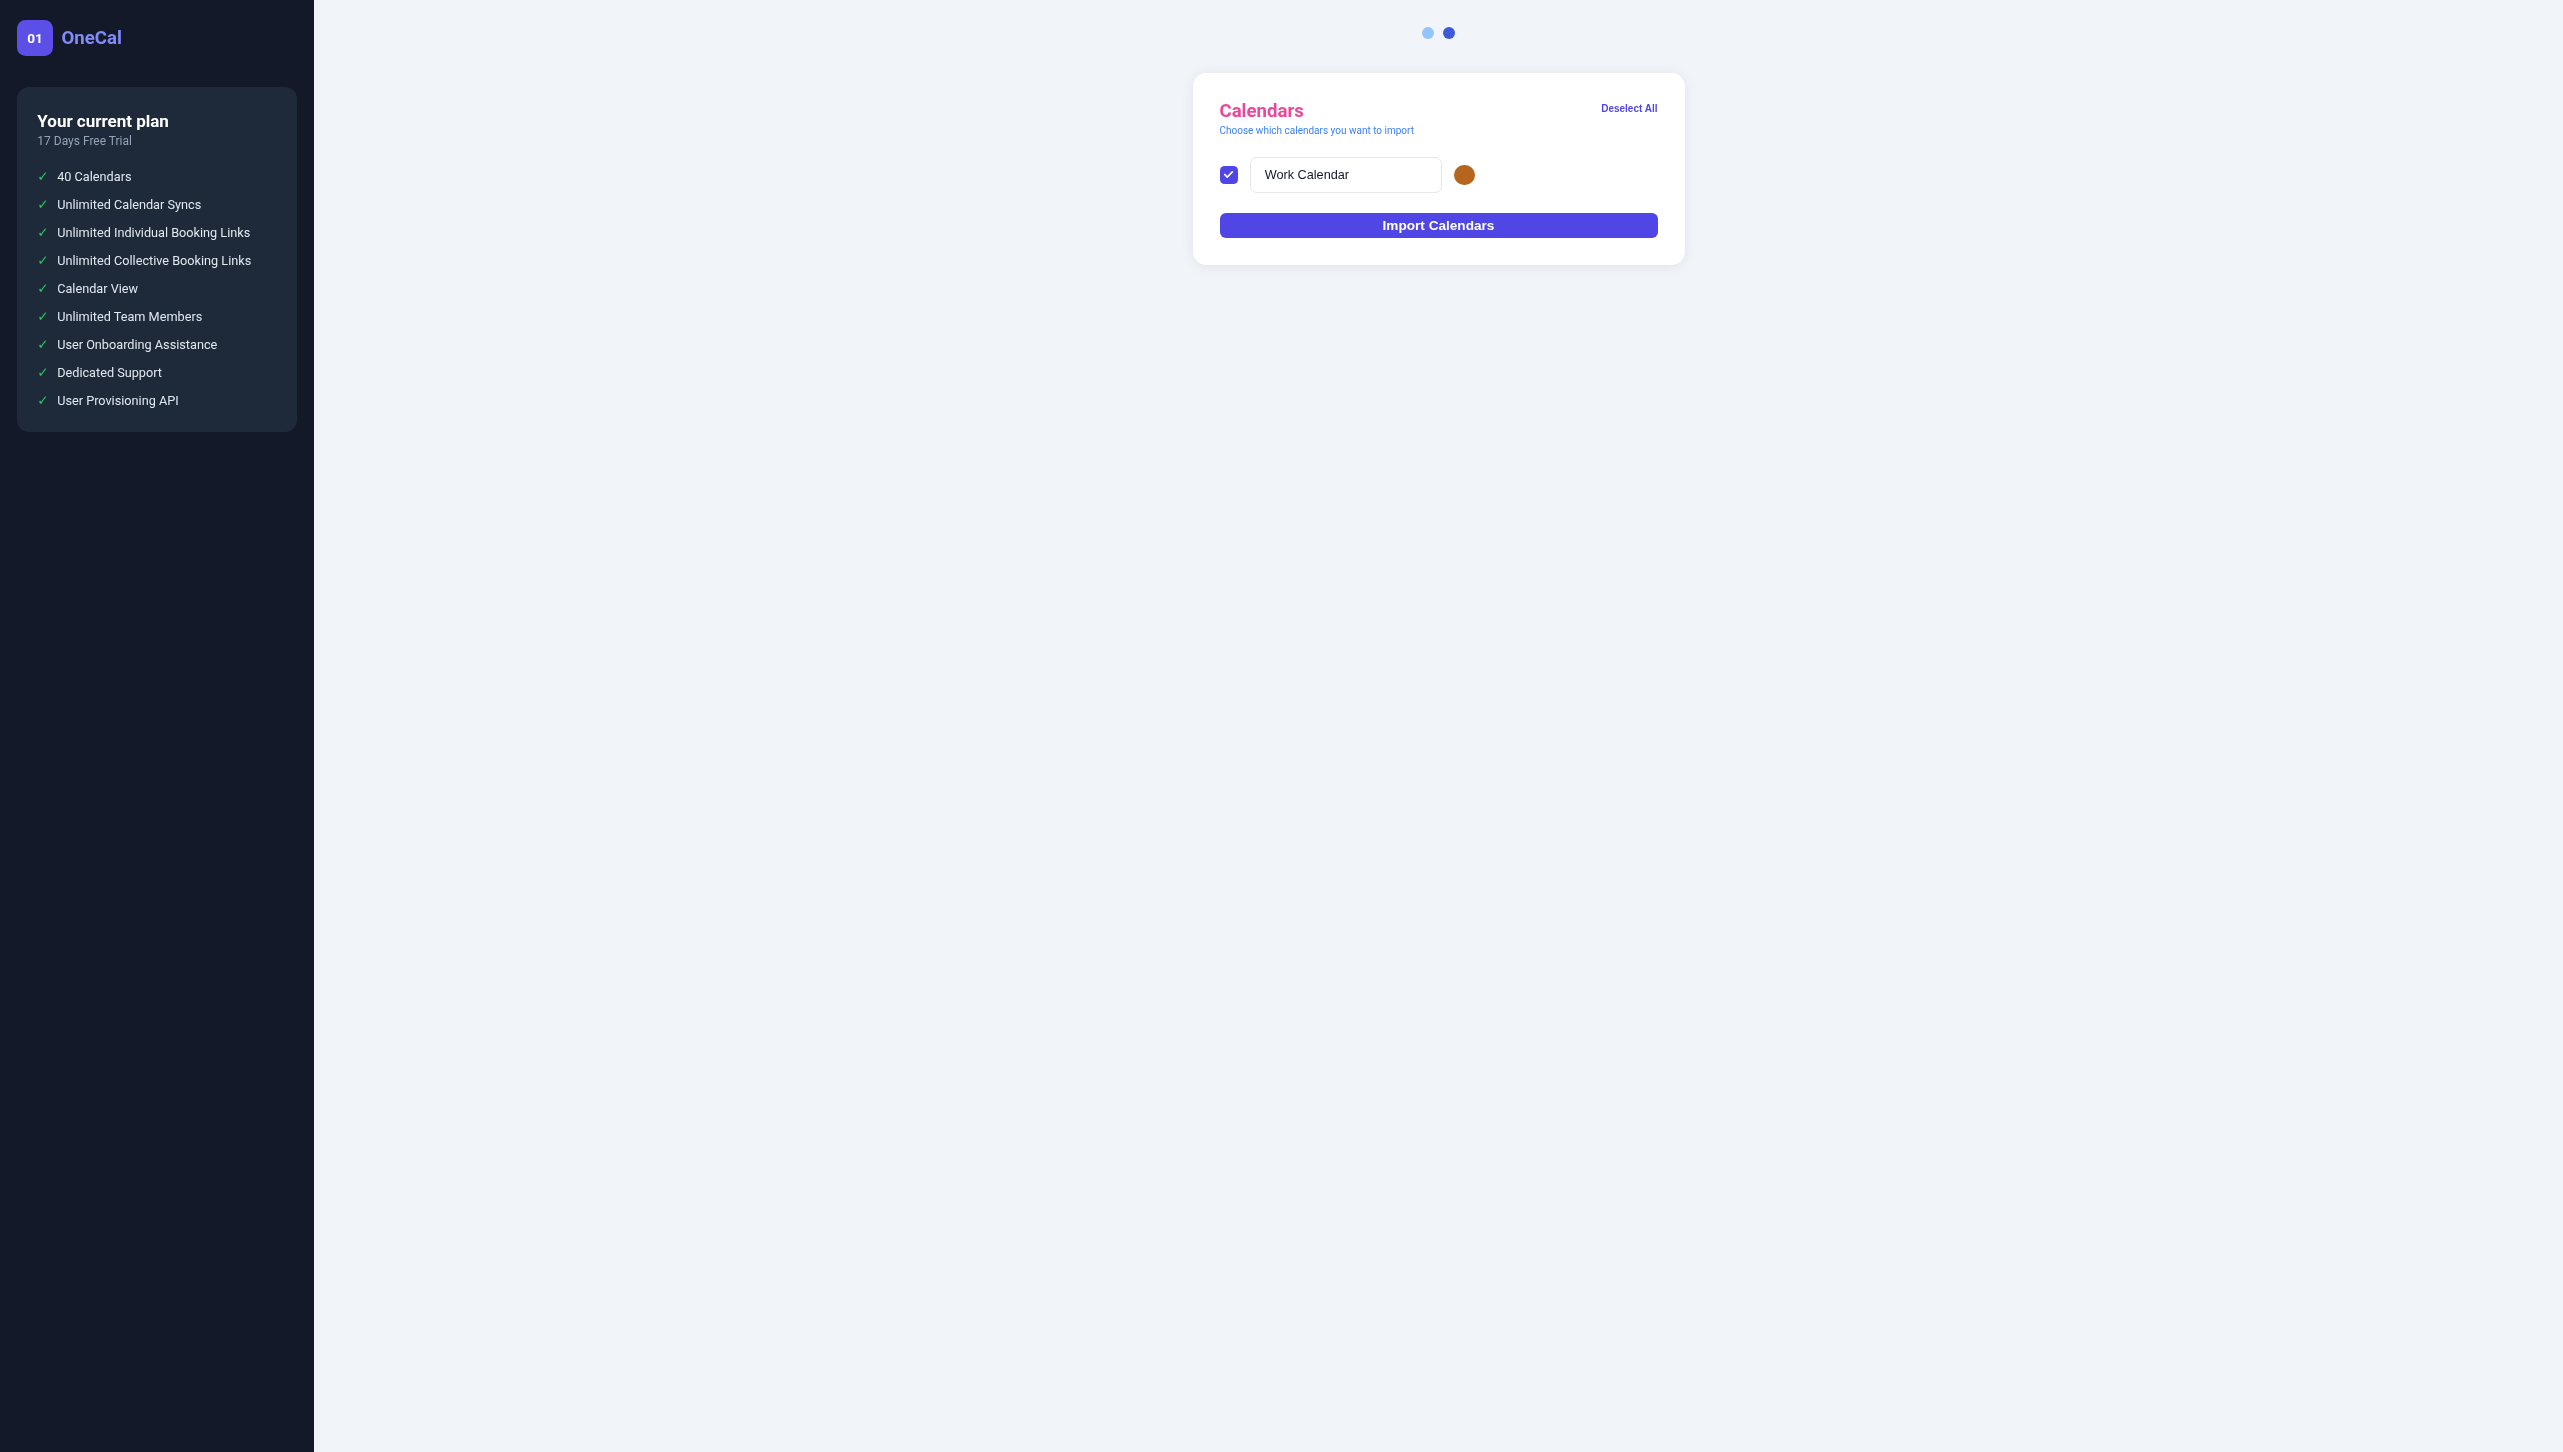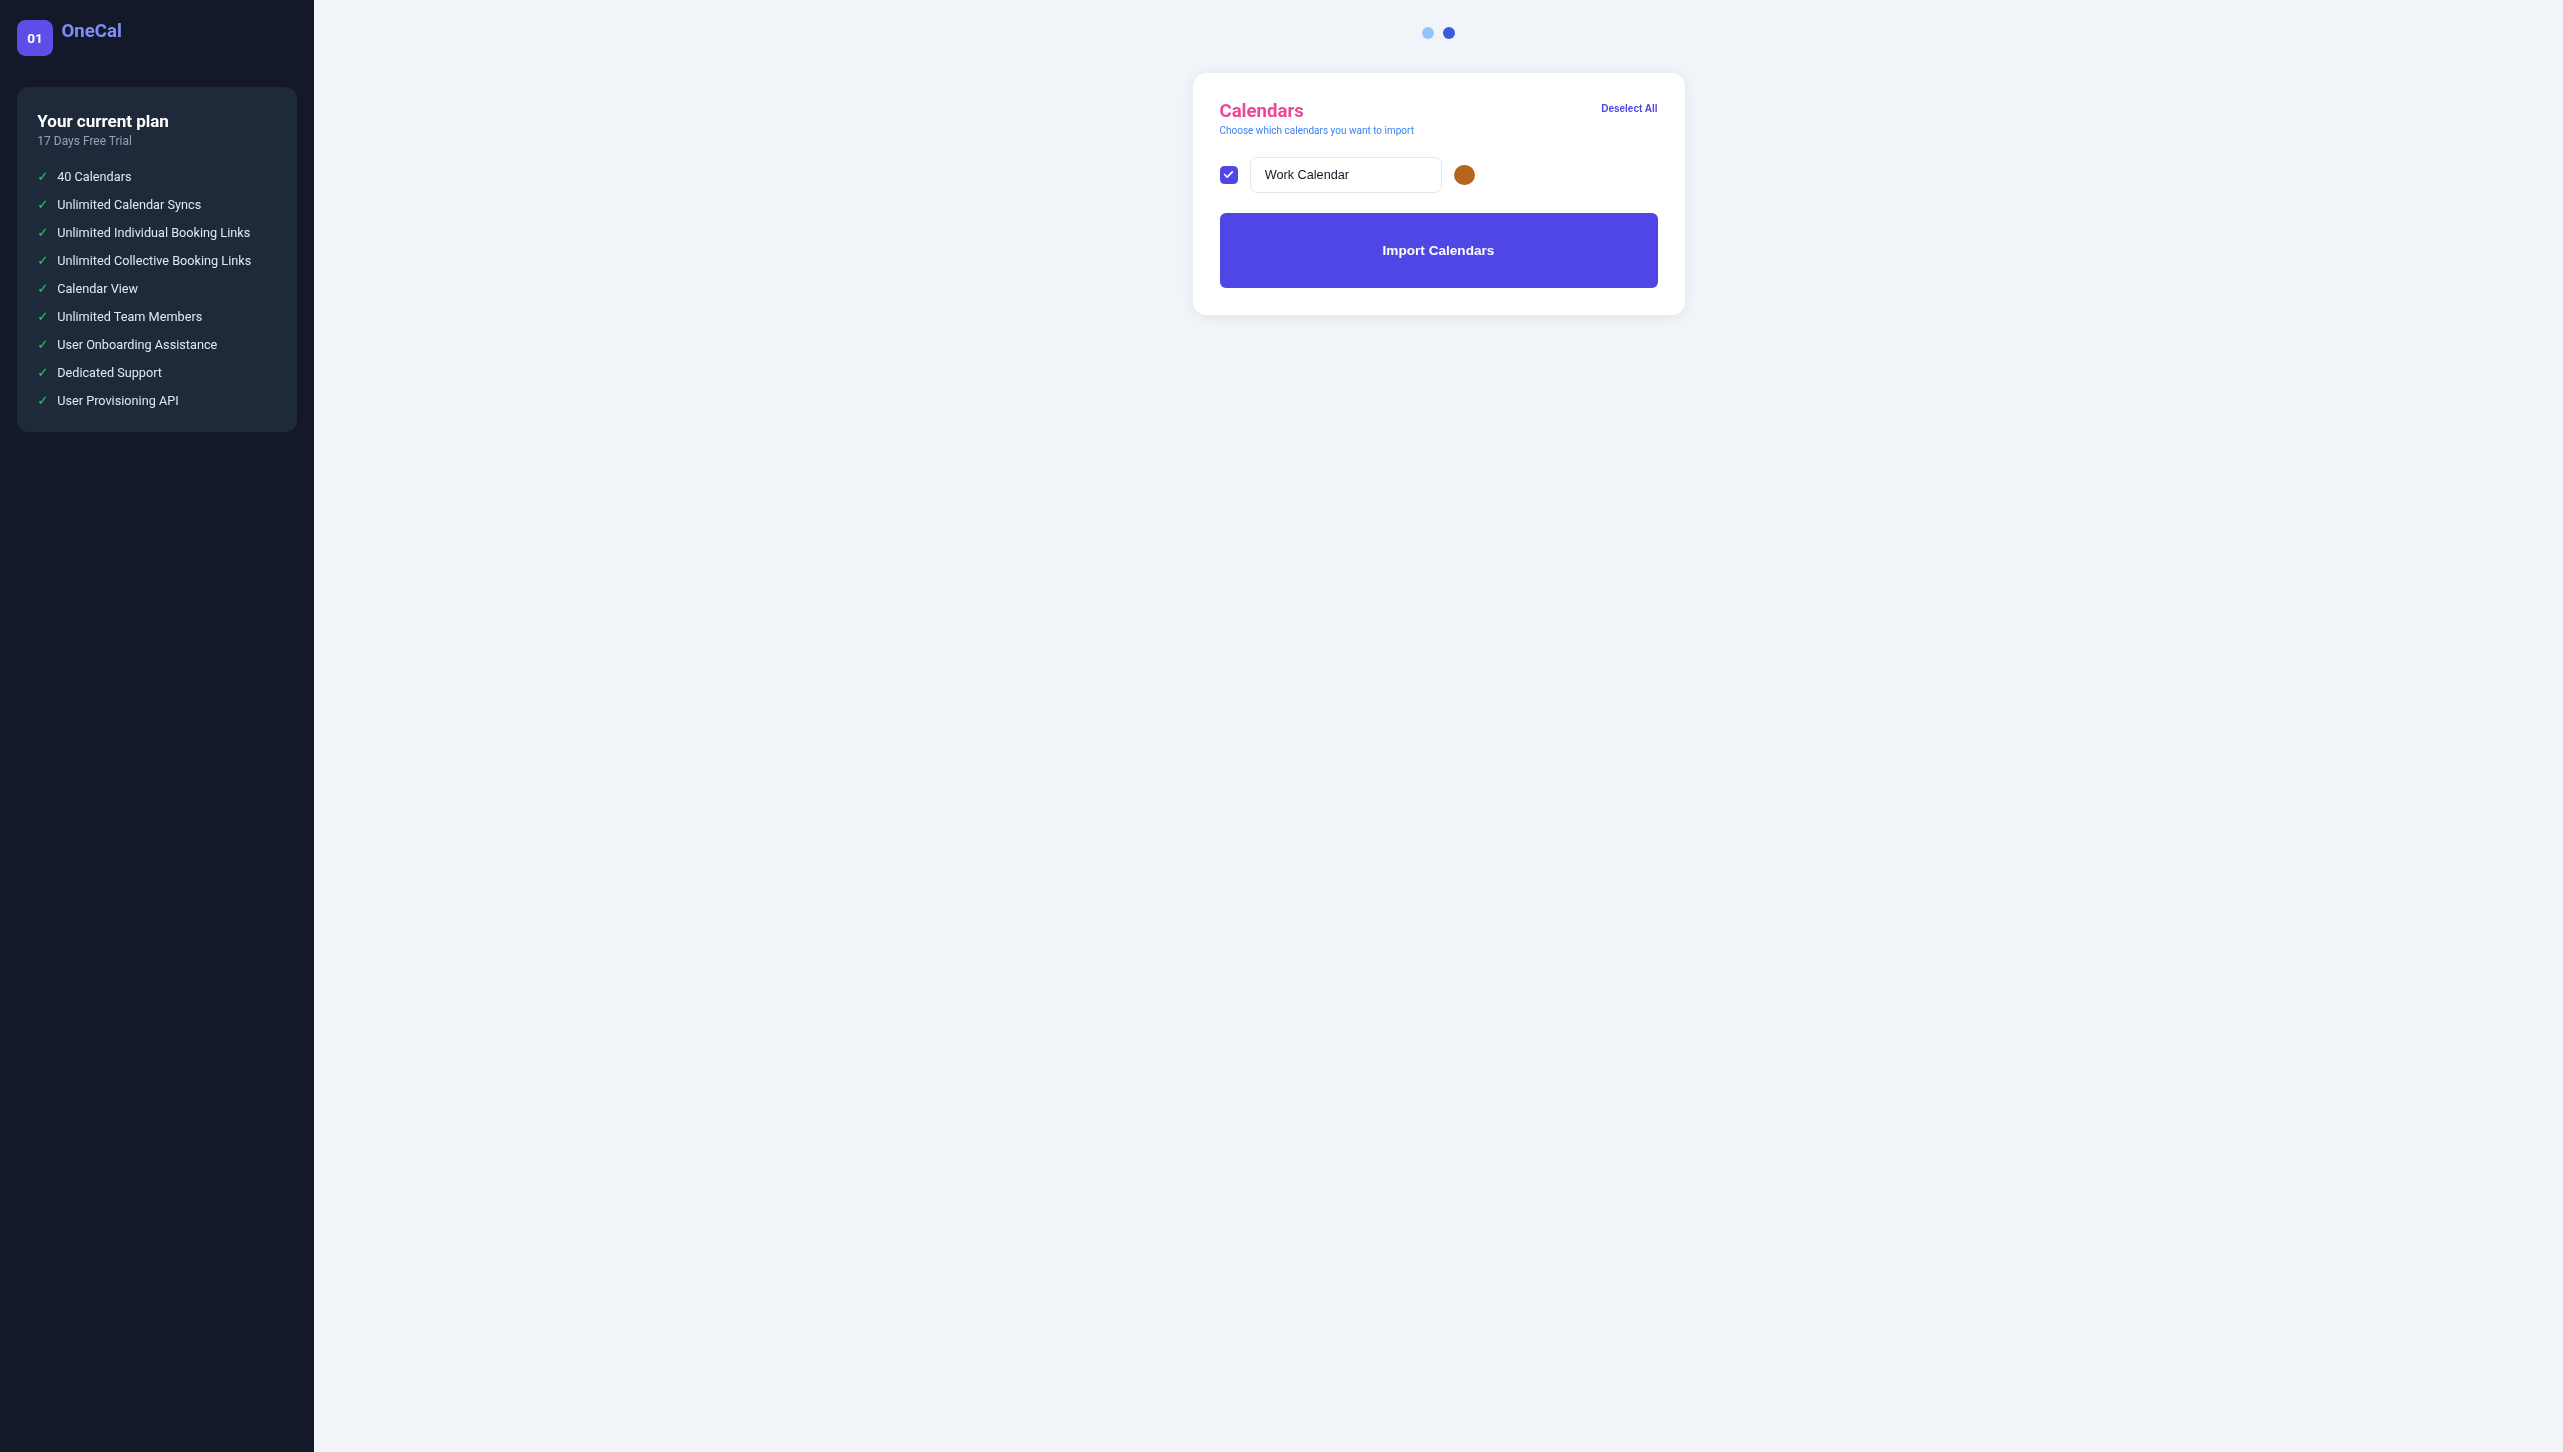--- a/index.html
+++ b/index.html
@@ -22,20 +22,21 @@
       min-width: 314px;
       background: #131929;
       color: #fff;
       display: flex;
       flex-direction: column;
       padding: 20.3px 17px;
     }
 
     .logo-area {
       display: flex;
+      align-items: center;
       gap: 8.5px;
       margin-bottom: 30.5px;
     }
 
     .logo-icon {
       width: 36px;
       height: 36px;
       background: #5b4fe8;
       border-radius: 8.5px;
       display: flex;
@@ -218,21 +219,21 @@
       flex-shrink: 0;
     }
 
     
     .import-btn {
       width: 100%;
       background: #4f46e5;
       color: white;
       border: none;
       border-radius: 6px;
-      padding: 30px;
+      padding: 5px;
       font-size: 13.6px;
       font-weight: 600;
       cursor: pointer;
       transition: background 0.2s;
     }
   </style>
 </head>
 <body>
 
 <aside class="sidebar">

